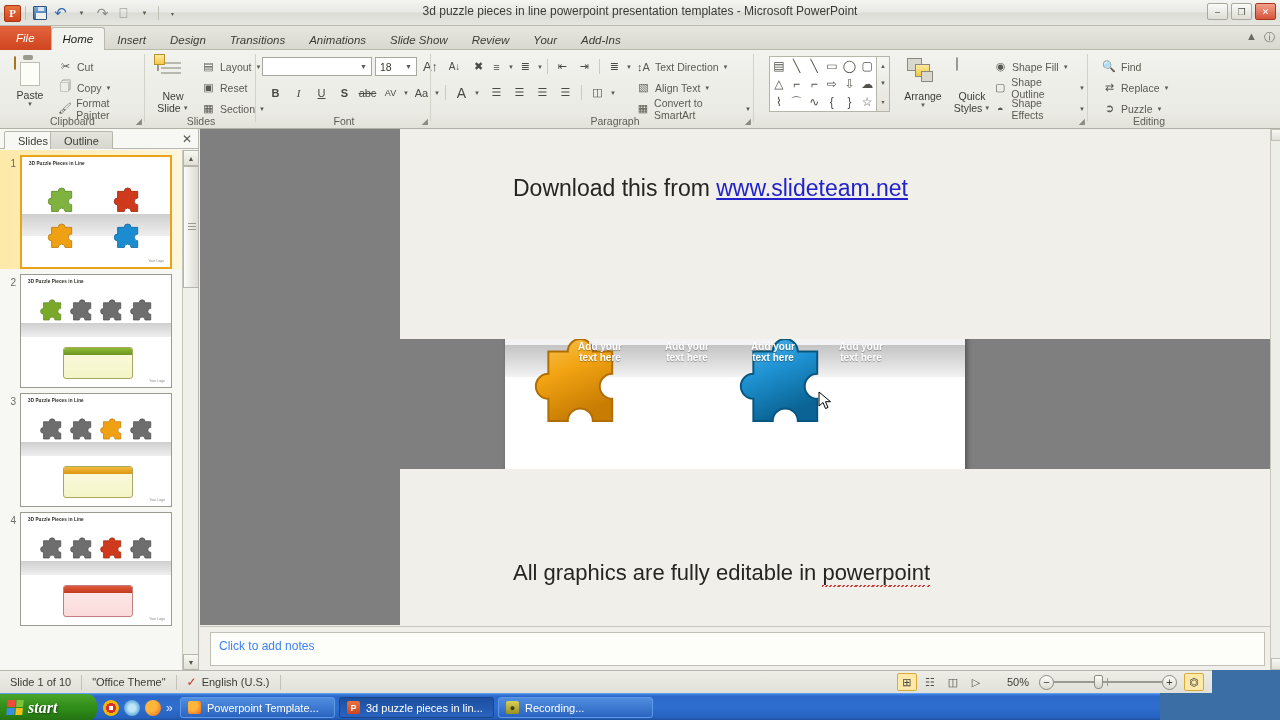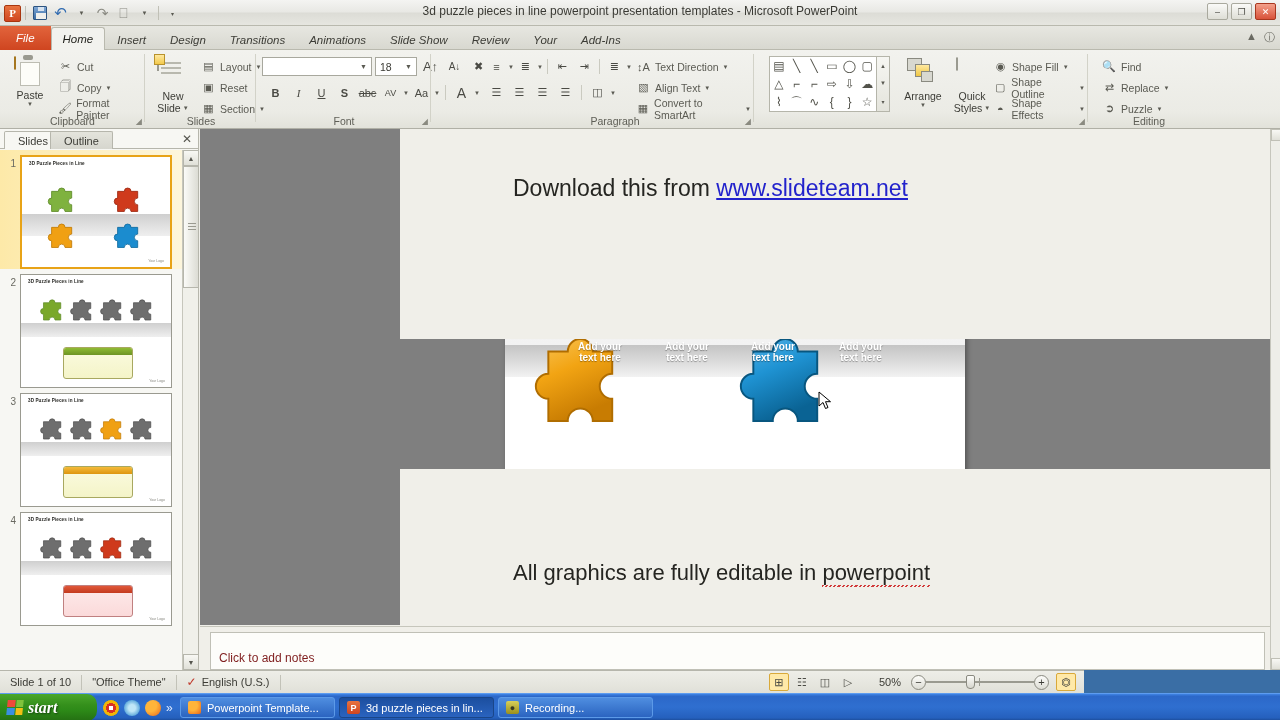--- a/index.html
+++ b/index.html
@@ -237,31 +237,31 @@
   
   .cursor { position: absolute; left: 618px; top: 262px; width: 16px; height: 20px; }
 
   
   .notes {
     position: absolute; left: 200px; top: 497px; width: 1070px; height: 44px;
     background: #f0efe9; border-top: 1px solid #c6c6bc;
   }
   .notesbox {
     position: absolute; left: 10px; top: 5px; width: 1055px; height: 34px;
-    background: #fdfdfa; border: 1px solid #c0c0b6; font-size: 12px; color: #7f1d1d; padding: 18px 8px;
+    background: #fdfdfa; border: 1px solid #c0c0b6; font-size: 12px; color: #3b82f6; padding: 6px 8px;
   }
   .rightscroll {
     position: absolute; left: 1270px; top: 0; width: 10px; height: 541px; background: #eeeee8; border-left: 1px solid #c6c6bc;
   }
   .rs-up { position:absolute; top:0; left:0; width:10px; height:12px; background:linear-gradient(to bottom,#f8f8f4,#e0e0d8); border:1px solid #c0c0b6; }
   .rs-dn { position:absolute; bottom:0; left:0; width:10px; height:12px; background:linear-gradient(to bottom,#f8f8f4,#e0e0d8); border:1px solid #c0c0b6; }
 
   
   .status {
-    position: absolute; left: 0; top: 670px; width: 1084px; height: 23px;
+    position: absolute; left: 0; top: 670px; width: 1212px; height: 23px;
     background: linear-gradient(to bottom,#eeeee8,#e0e0d8); border-top: 1px solid #b6b6ac;
     display: flex; align-items: center; font-size: 11px; color: #3c3c36;
   }
   .st-item { padding: 0 10px; height: 23px; display: flex; align-items: center; gap: 5px; }
   .st-sep { width: 1px; height: 15px; background: #c2c2b8; }
   .viewbtn {
     width: 20px; height: 18px; display: inline-flex; align-items: center; justify-content: center;
     font-size: 11px; color: #4a4a44; margin: 0 1px;
   }
   .viewbtn.active { background: #ffe9a8; border: 1px solid #d9a93a; border-radius: 2px; }
@@ -273,21 +273,21 @@
     background: linear-gradient(to bottom,#fdfdfa,#d6d6ce); border: 1px solid #8a8a80; border-radius: 2px 2px 4px 4px;
   }
   .circbtn {
     width: 15px; height: 15px; border-radius: 50%; border: 1px solid #8a8a80;
     background: linear-gradient(to bottom,#fdfdfa,#dcdcd4); display:inline-flex; align-items:center; justify-content:center;
     font-size: 11px; color:#3c3c36; line-height:1;
   }
 
   
   .taskbar {
-    position: absolute; left: 0; top: 693px; width: 1280px; height: 27px;
+    position: absolute; left: 0; top: 693px; width: 1160px; height: 27px;
     background: linear-gradient(to bottom,#3f84e4 0%,#2c68c9 9%,#2f6fd0 50%,#2560bd 92%,#1d4f9f 100%);
     border-top: 1px solid #5d9cf0;
   }
   .startbtn {
     position: absolute; left: 0; top: 0; width: 97px; height: 27px;
     background: linear-gradient(to bottom,#4aa72c 0%,#35901c 40%,#2d8a18 60%,#246f12 100%);
     border-radius: 0 10px 10px 0; display: flex; align-items: center; gap: 5px; padding-left: 7px;
     color: #fff; font-family: "Liberation Serif", serif; font-style: italic; font-weight: bold; font-size: 16px;
     text-shadow: 1px 1px 2px rgba(0,0,0,.5);
   }

